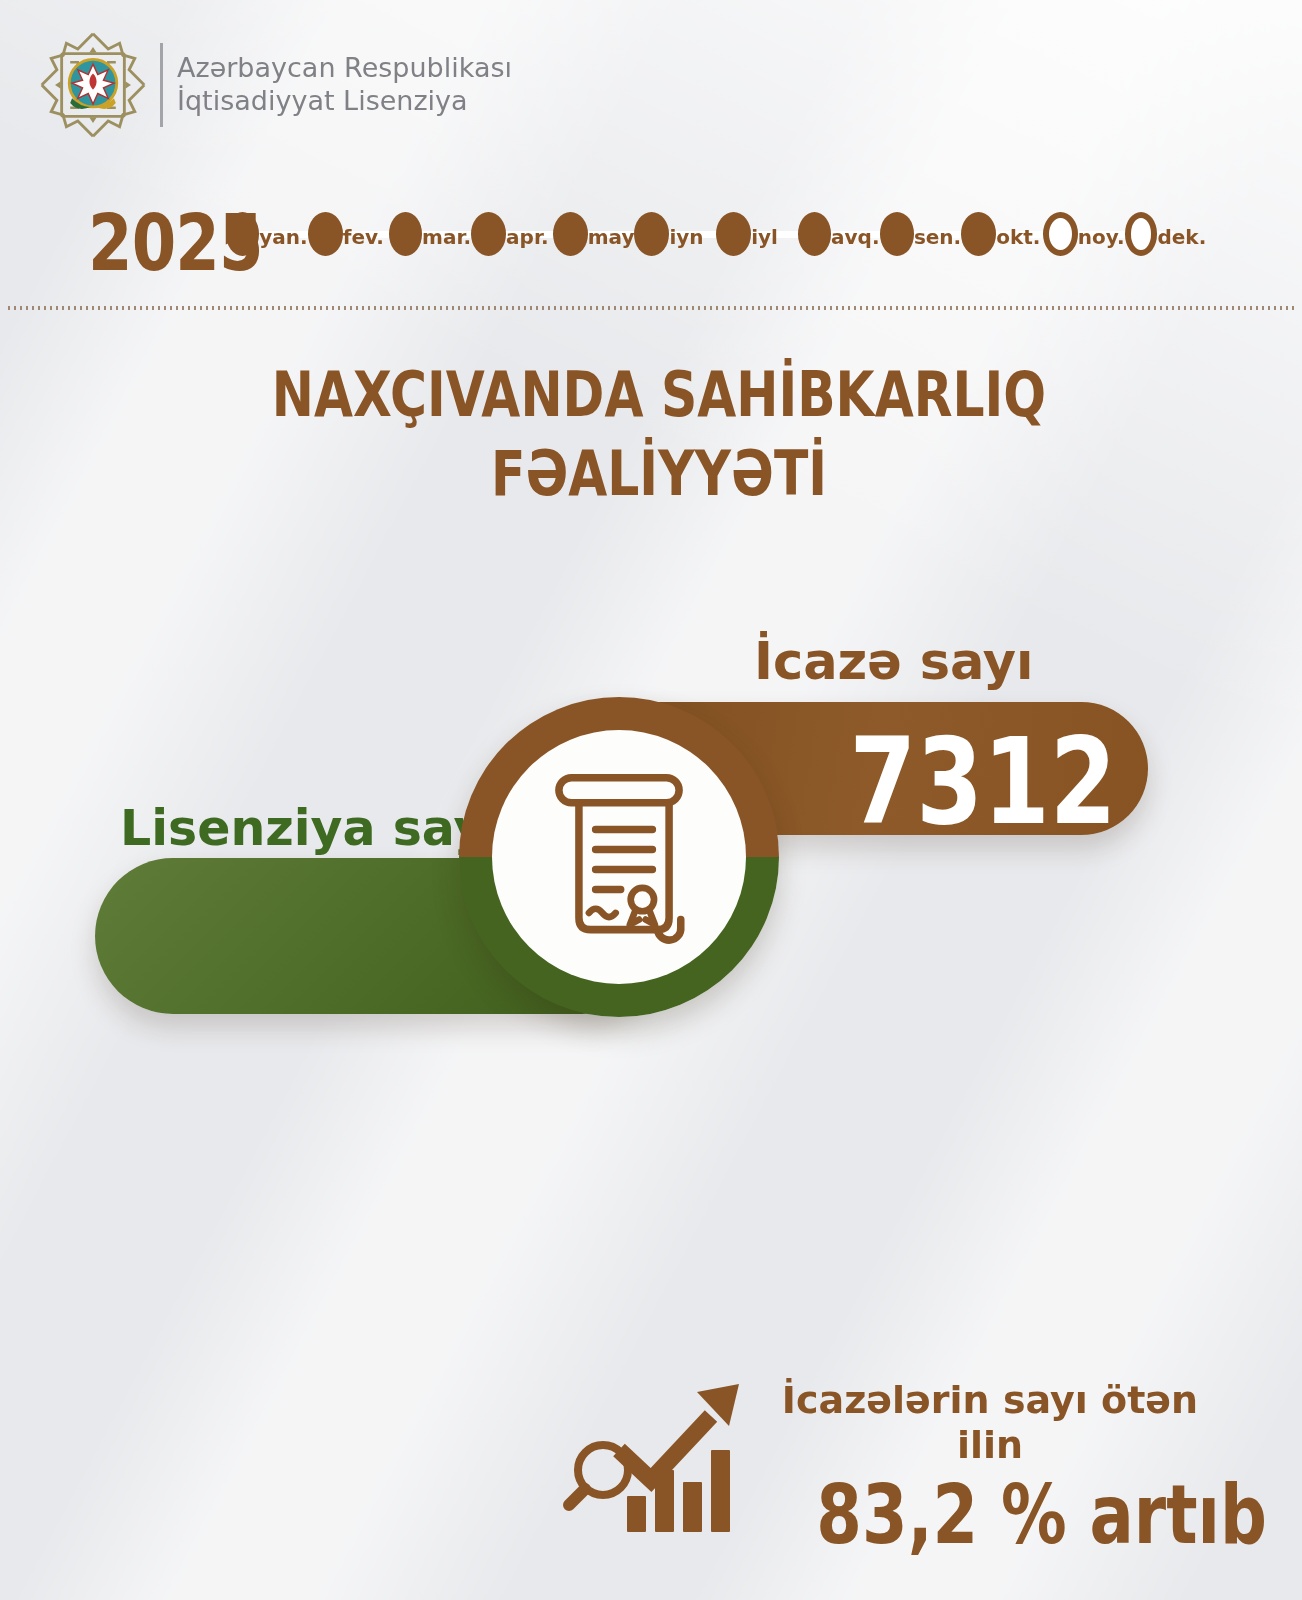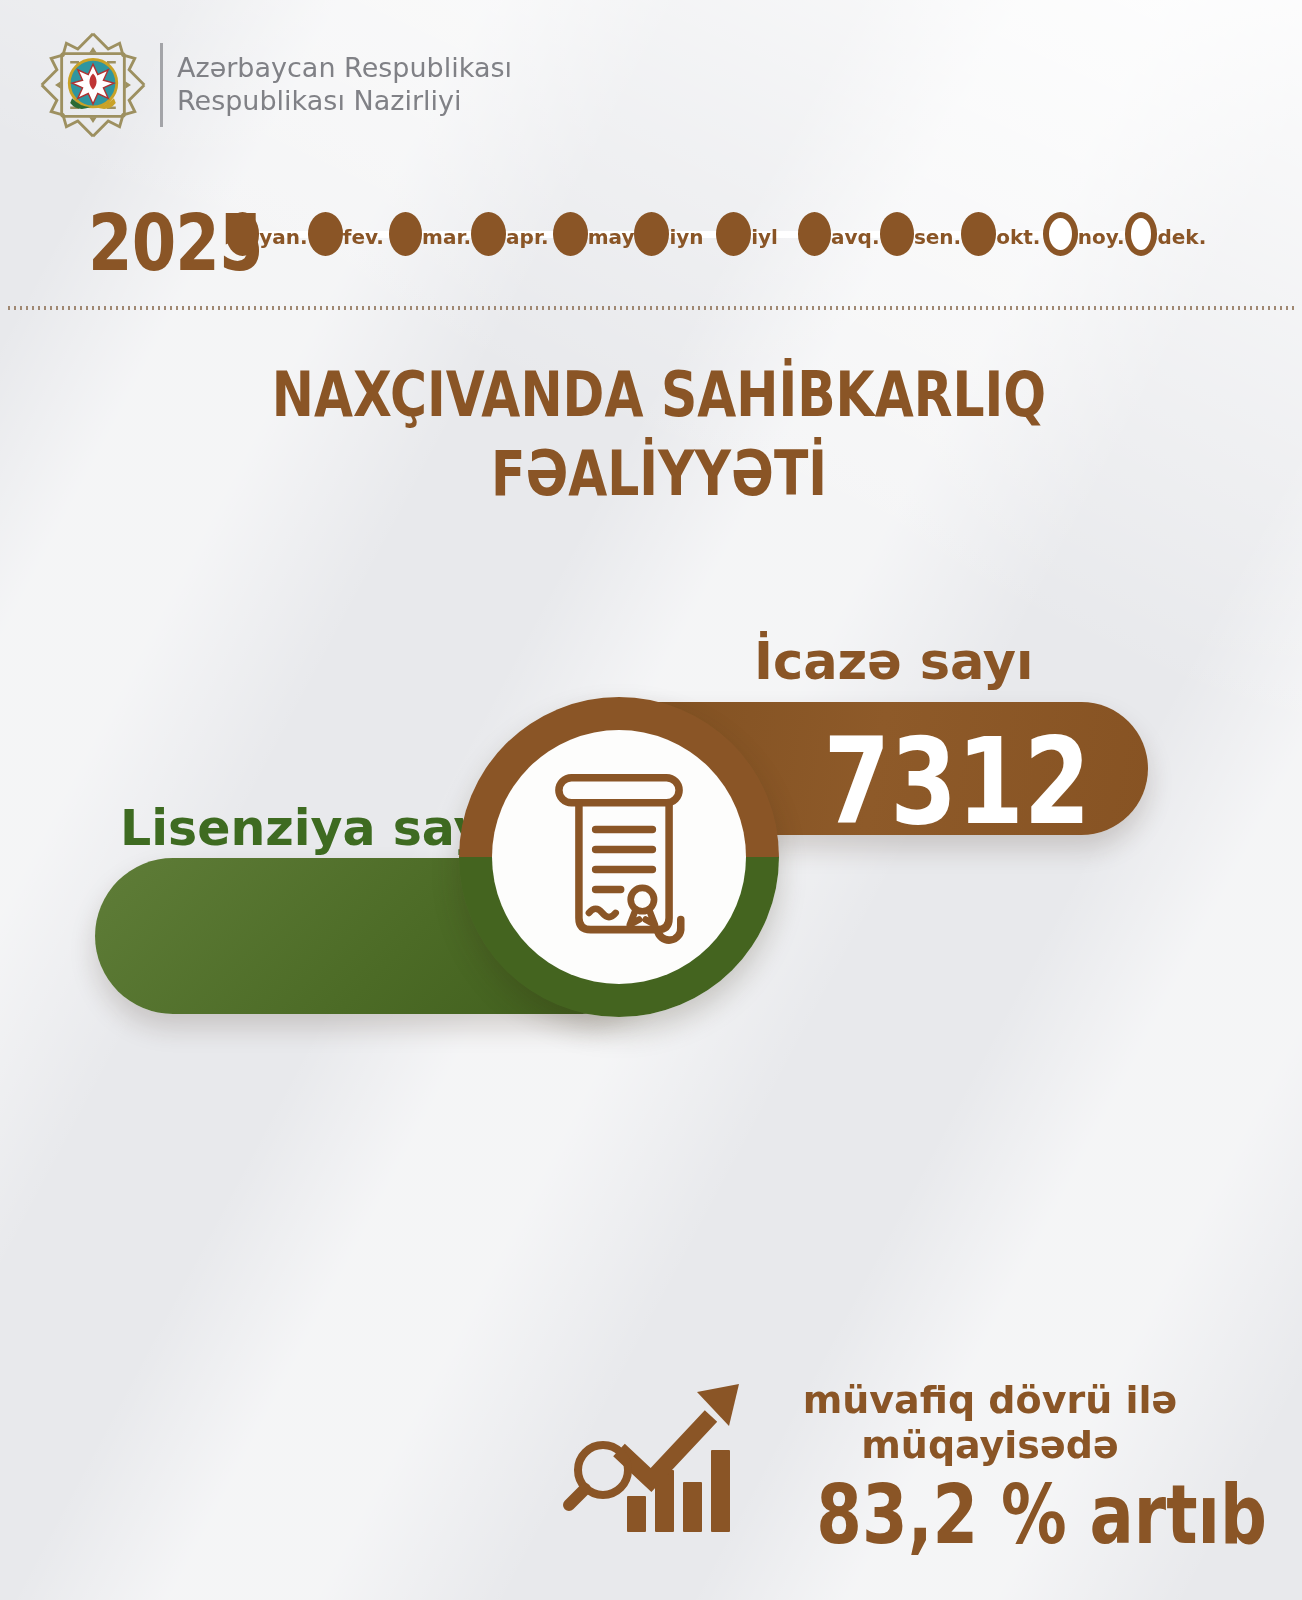--- a/index.html
+++ b/index.html
@@ -68,21 +68,21 @@
     left:540px;top:702px;width:608px;height:133px;border-radius:67px;
     background:linear-gradient(100deg,#7c4d1f 0%,#8e5a29 55%,#875323 100%);
   }
   .pill.green{
     left:95px;top:858px;width:565px;height:156px;border-radius:78px;
     background:linear-gradient(135deg,#5f7d38 0%,#4c6b26 55%,#3e5c1b 100%);
   }
   .stat-label{position:absolute;font-weight:700;white-space:nowrap;}
   .stat-label.permits{left:754px;top:632px;font-size:51px;color:var(--brown);}
   .stat-label.licenses{left:120px;top:800px;font-size:49px;color:var(--label-green);}
-  .stat-value{position:absolute;color:#fff;font-weight:800;text-align:left;line-height:1;}
+  .stat-value{position:absolute;color:#fff;font-weight:800;text-align:right;line-height:1;}
   .stat-value.permits{left:790px;top:722px;width:360px;font-size:120px;}
   .stat-value.licenses{left:140px;top:872px;width:330px;font-size:140px;}
 
   .badge{
     position:absolute;left:459px;top:697px;width:320px;height:320px;border-radius:50%;
     background:linear-gradient(180deg,#8a5526 0%,#8a5526 50%,#44641f 50%,#44641f 100%);
     box-shadow:0 14px 28px rgba(50,40,20,.22);
   }
   .badge .inner{
     position:absolute;left:33px;top:33px;width:254px;height:254px;border-radius:50%;
@@ -114,21 +114,21 @@
         <circle cx="60" cy="58" r="25" fill="#2f96a0" stroke="#c9a227" stroke-width="3"></circle>
         <polygon fill="#fff" stroke="#b03232" stroke-width="1.5" points="60,38 65,49 76,44 71,55 82,58 71,63 76,74 65,69 60,80 55,69 44,74 49,63 38,58 49,55 44,44 55,49"></polygon>
         <path d="M60 48 c5 5 5 12 0 17 c-5 -5 -5 -12 0 -17 z" fill="#c03434"></path>
         <path d="M38 74 q10 10 20 9 q-14 6 -22 -4 z" fill="#2c6b35"></path>
         <path d="M82 74 q-10 10 -20 9 q14 6 22 -4 z" fill="#c9a227"></path>
       </g>
     </svg>
     <div class="sep"></div>
     <div class="org">
       <div>Azərbaycan Respublikası</div>
-      <div>Respublikası Nazirliyi</div>
+      <div>İqtisadiyyat Lisenziya</div>
     </div>
   </div>
 
   <div class="year">2025</div>
   <div class="track-line"></div>
   <div class="months" id="months">
       <div class="month">
         <div class="dot"></div>
         <div class="mlabel">yan.</div>
       </div>
@@ -218,19 +218,19 @@
       <rect x="120" y="104" width="19" height="50" rx="1"></rect>
       <rect x="148" y="72" width="19" height="82" rx="1"></rect>
     </g>
     <path d="M56 72 L88 102 L148 38" fill="none" stroke="#8a5526" stroke-width="17"></path>
     <polygon points="134,14 176,6 166,48" fill="#8a5526"></polygon>
     <circle cx="40" cy="92" r="25" fill="none" stroke="#8a5526" stroke-width="8"></circle>
     <line x1="22" y1="111" x2="6" y2="127" stroke="#8a5526" stroke-width="12" stroke-linecap="round"></line>
   </svg>
 
   <div class="growth-text">
-    <div class="growth-line">müvafiq dövrü ilə müqayisədə</div>
+    <div class="growth-line">İcazələrin sayı ötən ilin</div>
     <div class="growth-value">
       <span class="cond">83,2 % artıb</span>
     </div>
   </div>
 
 </div>
 
 </body></html>

